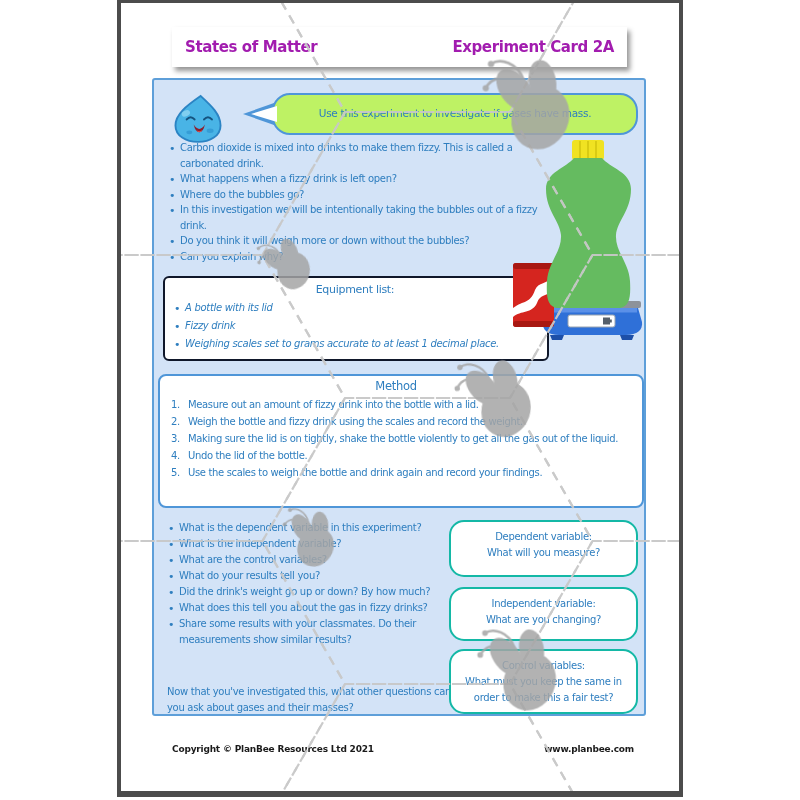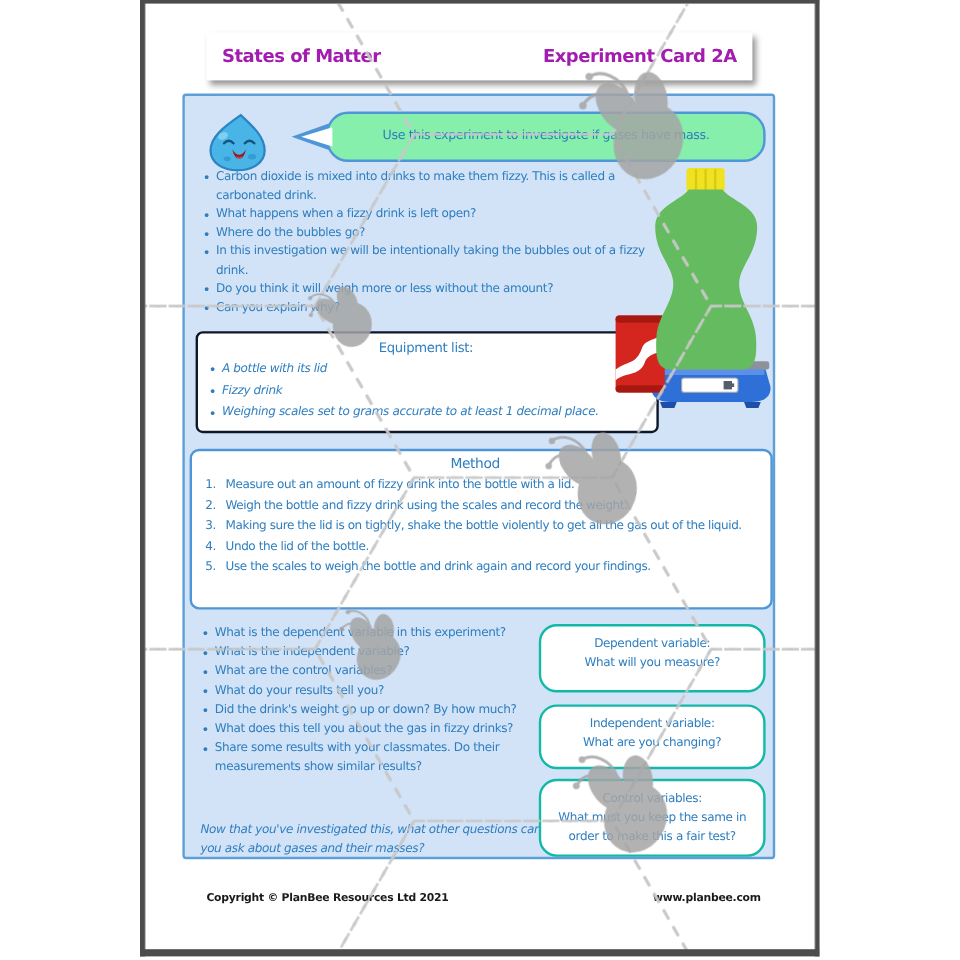--- a/index.html
+++ b/index.html
@@ -28,21 +28,21 @@
   .header-card span { font-weight:bold; font-size:15px; letter-spacing:-0.4px; color:#a21caf; }
 
   .card { position:absolute; left:31px; top:75px; width:494px; height:638px;
     background:#d3e3f7; border:2.5px solid #5e9fd9; border-radius:3px; z-index:1; }
 
   .hand { color:#2e7ebf; font-size:10px; letter-spacing:-0.3px; line-height:15.5px; }
 
   .mascot { position:absolute; left:18px; top:14px; width:52px; height:49px; }
 
   .bubble { position:absolute; left:118px; top:13px; width:366px; height:42px;
-    background:#86efac; border:2px solid #4f96d8; border-radius:18px;
+    background:#bef264; border:2px solid #4f96d8; border-radius:18px;
     display:flex; align-items:center; justify-content:center; text-align:center;
     padding:2px 10px; }
   .bubble::before { content:""; position:absolute; left:-31px; top:8px; width:0; height:0;
     border-style:solid; border-width:11px 31px 11px 0;
     border-color:transparent #4f96d8 transparent transparent; }
   .bubble::after { content:""; position:absolute; left:-23px; top:11px; width:0; height:0;
     border-style:solid; border-width:8px 26px 8px 0;
     border-color:transparent #ffffff transparent transparent; }
 
   ul.dots { list-style:none; }
@@ -64,21 +64,21 @@
     background:#ffffff; border:2px solid #4f96d8; border-radius:8px;
     padding:3px 16px 0 6px; }
   .method-box .box-title { text-align:center; font-size:11.5px; margin-bottom:1px; }
   ol.steps { list-style:none; }
   ol.steps li { position:relative; padding-left:22px; line-height:17px; letter-spacing:-0.35px; }
   ol.steps li .num { position:absolute; left:5px; }
 
   .questions { position:absolute; left:13px; top:440px; width:292px; }
   .questions li { line-height:16px; }
 
-  .closing { position:absolute; left:13px; top:604px; width:300px;font-style:italic; }
+  .closing { position:absolute; left:13px; top:604px; width:300px; }
 
   .var-col { position:absolute; left:295px; top:440px; width:189px; }
   .var-box { background:#ffffff; border:2px solid #14b8a6; border-radius:15px;
     text-align:center; padding:7px 6px 0 6px; }
   .var-box .vb-title { line-height:16px; }
   .var-box .vb-sub { line-height:16px; }
   .vb-1 { height:57px; margin-bottom:10px; }
   .vb-2 { height:54px; margin-bottom:8px; }
   .vb-3 { height:65px; }
 
@@ -118,21 +118,21 @@
 
       <div class="bubble">
         <span class="hand" style="font-size:10.5px">Use this experiment to investigate if gases have mass.</span>
       </div>
 
       <ul class="dots intro hand">
         <li>Carbon dioxide is mixed into drinks to make them fizzy. This is called a carbonated drink.</li>
         <li>What happens when a fizzy drink is left open?</li>
         <li>Where do the bubbles go?</li>
         <li>In this investigation we will be intentionally taking the bubbles out of a fizzy drink.</li>
-        <li>Do you think it will weigh more or less without the amount?</li>
+        <li>Do you think it will weigh more or down without the bubbles?</li>
         <li>Can you explain why?</li>
       </ul>
 
       <div class="equipment-box">
         <div class="box-title hand">Equipment list:</div>
         <ul class="dots hand">
           <li>A bottle with its lid</li>
           <li>Fizzy drink</li>
           <li>Weighing scales set to grams accurate to at least 1 decimal place.</li>
         </ul>

